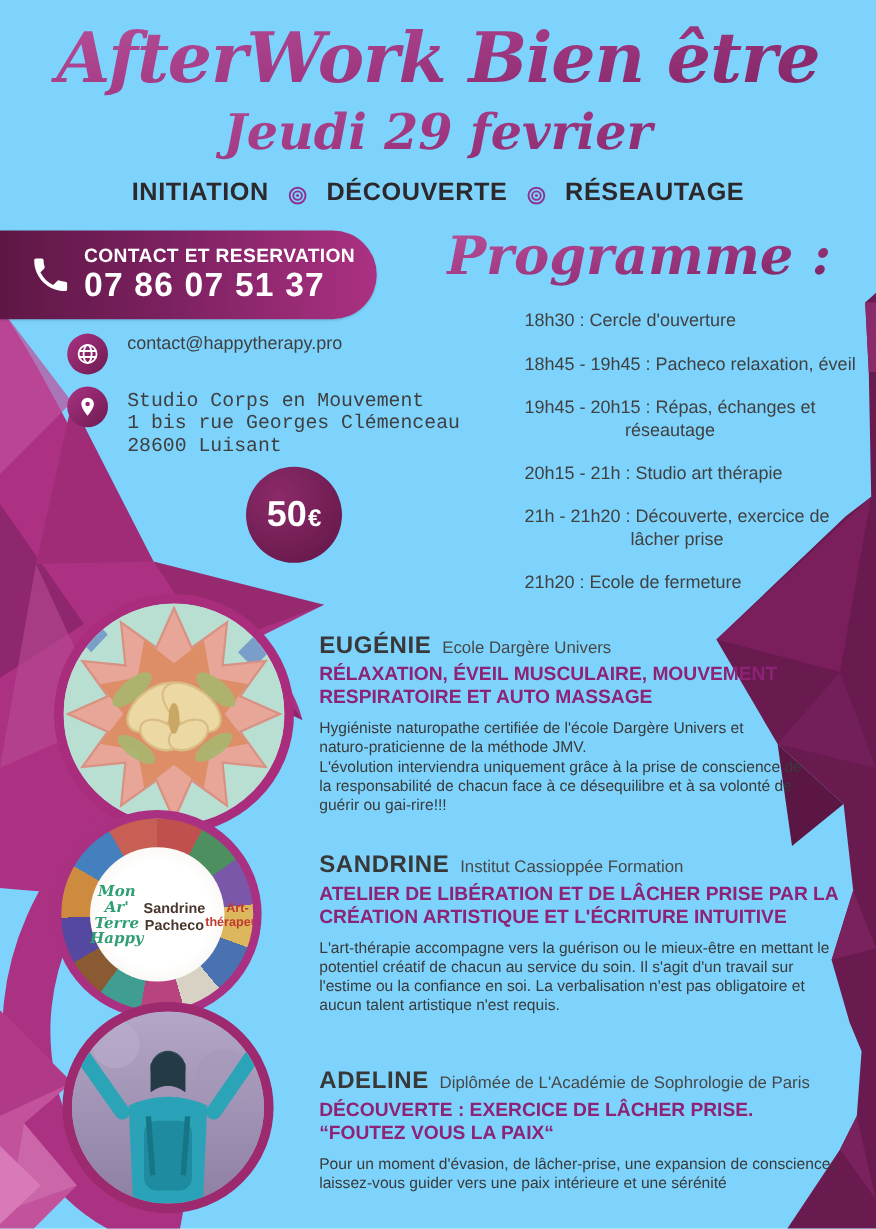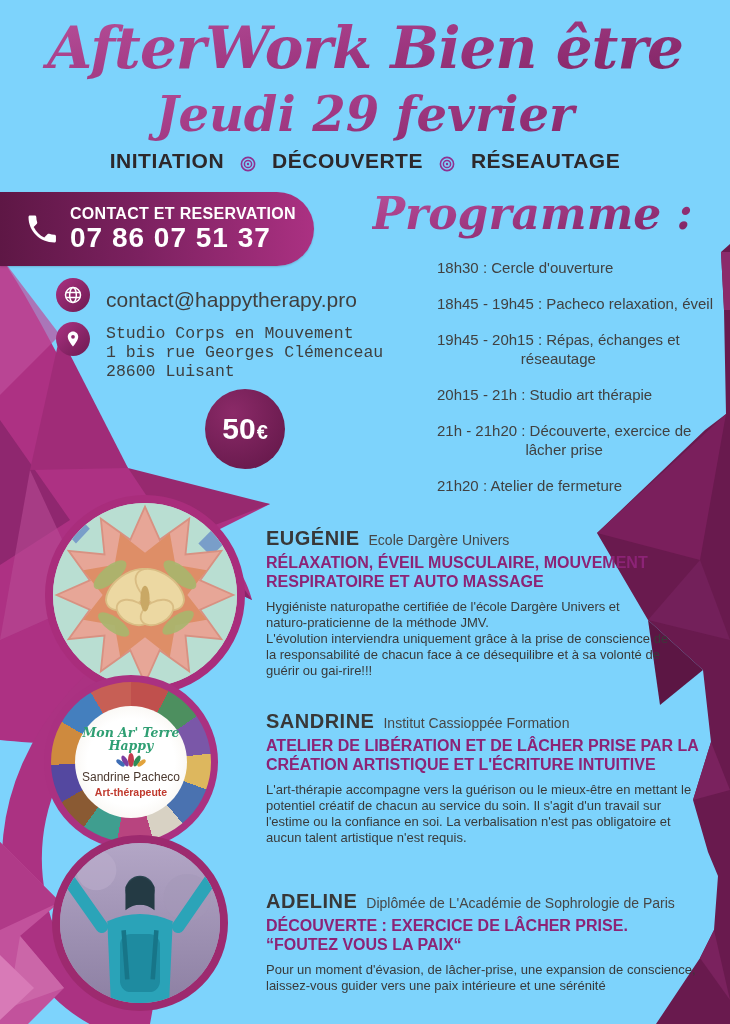--- a/index.html
+++ b/index.html
@@ -7,40 +7,40 @@
         font-family:"Liberation Sans",sans-serif;}
   .abs{position:absolute;}
 
   
   .script{font-family:"DejaVu Serif",serif;font-style:italic;font-weight:bold;color:#9b3079;}
   @supports ((-webkit-background-clip:text) or (background-clip:text)){
     .script{background:linear-gradient(170deg,#b8519a 0%,#a23a84 45%,#7c2260 100%);
             -webkit-background-clip:text;background-clip:text;color:transparent;}
   }
   .main-title{top:14px;left:0;right:0;text-align:center;font-size:58px;letter-spacing:-1px;}
-  .date-title{top:86px;left:0;right:0;text-align:center;font-size:48px;text-decoration:underline;}
+  .date-title{top:86px;left:0;right:0;text-align:center;font-size:41px;text-decoration:underline;}
   .programme-title{top:188px;left:372px;font-size:44px;}
 
   
   .tagline{top:149px;left:0;right:0;display:flex;justify-content:center;align-items:center;
            gap:16px;font-size:21px;color:#2d282b;letter-spacing:.5px;font-weight:bold;}
   .spiral-icon{width:16px;height:16px;display:inline-block;}
 
   
   .contact-pill{top:192px;left:0;width:314px;height:74px;border-radius:0 40px 40px 0;
     background:linear-gradient(90deg,#5e1745 0%,#7c2160 45%,#ab3182 100%);
     color:#fff;display:flex;align-items:center;box-shadow:0 1px 2px rgba(0,0,0,.15);}
   .phone-icon{width:36px;height:36px;margin-left:24px;flex:0 0 auto;}
   .contact-txt{margin-left:10px;line-height:1.05;}
   .contact-label{font-weight:bold;font-size:16px;letter-spacing:.3px;}
   .contact-phone{font-weight:bold;font-size:28px;letter-spacing:1px;}
 
   .round-badge{width:34px;height:34px;border-radius:50%;
     background:linear-gradient(135deg,#ab3182,#6d1b51);display:flex;align-items:center;justify-content:center;}
-  .email-row{top:278px;left:56px;display:flex;align-items:flex-end;gap:16px;color:#3f3f3f;font-size:21px;}
+  .email-row{top:278px;left:56px;display:flex;align-items:flex-start;gap:16px;color:#3f3f3f;font-size:15px;}
   .addr-row{top:322px;left:56px;display:flex;align-items:flex-start;gap:16px;color:#3f3f3f;font-size:16.5px;}
   .addr-txt{white-space:pre-line;line-height:19px;margin-top:2px;font-family:Liberation Mono, monospace;}
 
   .price-circle{top:389px;left:205px;width:80px;height:80px;border-radius:50%;
     background:radial-gradient(circle at 35% 30%,#8b2a68,#6b1b4f 75%);
     color:#fff;display:flex;align-items:center;justify-content:center;font-weight:bold;}
   .price-num{font-size:30px;}
   .price-sym{font-size:20px;margin-left:1px;margin-top:6px;}
 
   
@@ -60,24 +60,24 @@
   .photo{border-radius:50%;overflow:hidden;box-sizing:border-box;}
   .c1{top:495px;left:45px;width:200px;height:200px;border:8px solid #a92d7c;background:#b9ded2;}
   .c2{top:675px;left:44px;width:174px;height:174px;border:7px solid #aa3181;
       background:conic-gradient(#c0504d 0 28deg,#4d8f5f 28deg 55deg,#7a57a8 55deg 84deg,
       #ddb75e 84deg 110deg,#4a72b0 110deg 140deg,#d8d2c4 140deg 164deg,#b8447f 164deg 190deg,
       #3f9e8f 190deg 216deg,#8a5a33 216deg 240deg,#5448a0 240deg 268deg,#ce8a3e 268deg 300deg,
       #447fbe 300deg 330deg,#c75f55 330deg 360deg);}
   .c3{top:835px;left:52px;width:176px;height:176px;border:8px solid #9d2a6f;background:#a99bbc;}
   .c2-inner{position:absolute;top:24px;left:24px;width:112px;height:112px;border-radius:50%;
     background:radial-gradient(circle,#ffffff 55%,#f2ede4 100%);
-    display:flex;flex-direction:column;align-items:center;justify-content:center;text-align:center;}
+    display:flex;align-items:center;text-align:center;}
   .brand-name{font-family:"DejaVu Serif",serif;font-style:italic;font-weight:bold;
               font-size:12.5px;color:#2f9f73;line-height:13px;}
-  .person-name{font-size:12px;font-weight:normal;color:#4a382e;margin-top:3px;}
+  .person-name{font-size:12px;font-weight:bold;color:#4a382e;margin-top:3px;}
   .person-role{font-size:10.5px;font-weight:bold;color:#c03a2e;margin-top:2px;}
 </style>
 </head>
 <body>
 
 <div class="page">
 
   <svg class="abs" style="top:0;left:0;" width="730" height="1024" viewBox="0 0 730 1024">
 
     <path d="M0,256 C45,320 85,420 128,468 C168,504 225,498 270,504 L206,536 C232,556 246,576 252,600 L176,564 C162,642 150,692 140,732 C100,748 40,744 0,740 Z" fill="#ad3183"></path>
@@ -169,21 +169,21 @@
 
   <div class="abs script programme-title">Programme :</div>
   <div class="abs sched">
     <div class="sched-item">18h30 : Cercle d'ouverture</div>
     <div class="sched-item">18h45 - 19h45 : Pacheco relaxation, éveil</div>
     <div class="sched-item">19h45 - 20h15 : Répas, échanges et
 réseautage</div>
     <div class="sched-item">20h15 - 21h : Studio art thérapie</div>
     <div class="sched-item">21h - 21h20 : Découverte, exercice de
 lâcher prise</div>
-    <div class="sched-item">21h20 : Atelier de fermeture</div>
+    <div class="sched-item">21h20 : Ecole de fermeture</div>
   </div>
 
   <div class="abs photo c1">
     <svg width="184" height="184" viewBox="0 0 200 200">
       <rect width="200" height="200" fill="#b9ded2"></rect>
       <g fill="#6e93c8" opacity="0.85">
         <path d="M25,12 L40,28 L25,44 L10,28 Z"></path>
           <path d="M172,30 L186,44 L172,58 L158,44 Z"></path>
         <path d="M22,168 L36,182 L22,196 L8,182 Z"></path>
           <path d="M178,166 L192,180 L178,194 L164,180 Z"></path>

